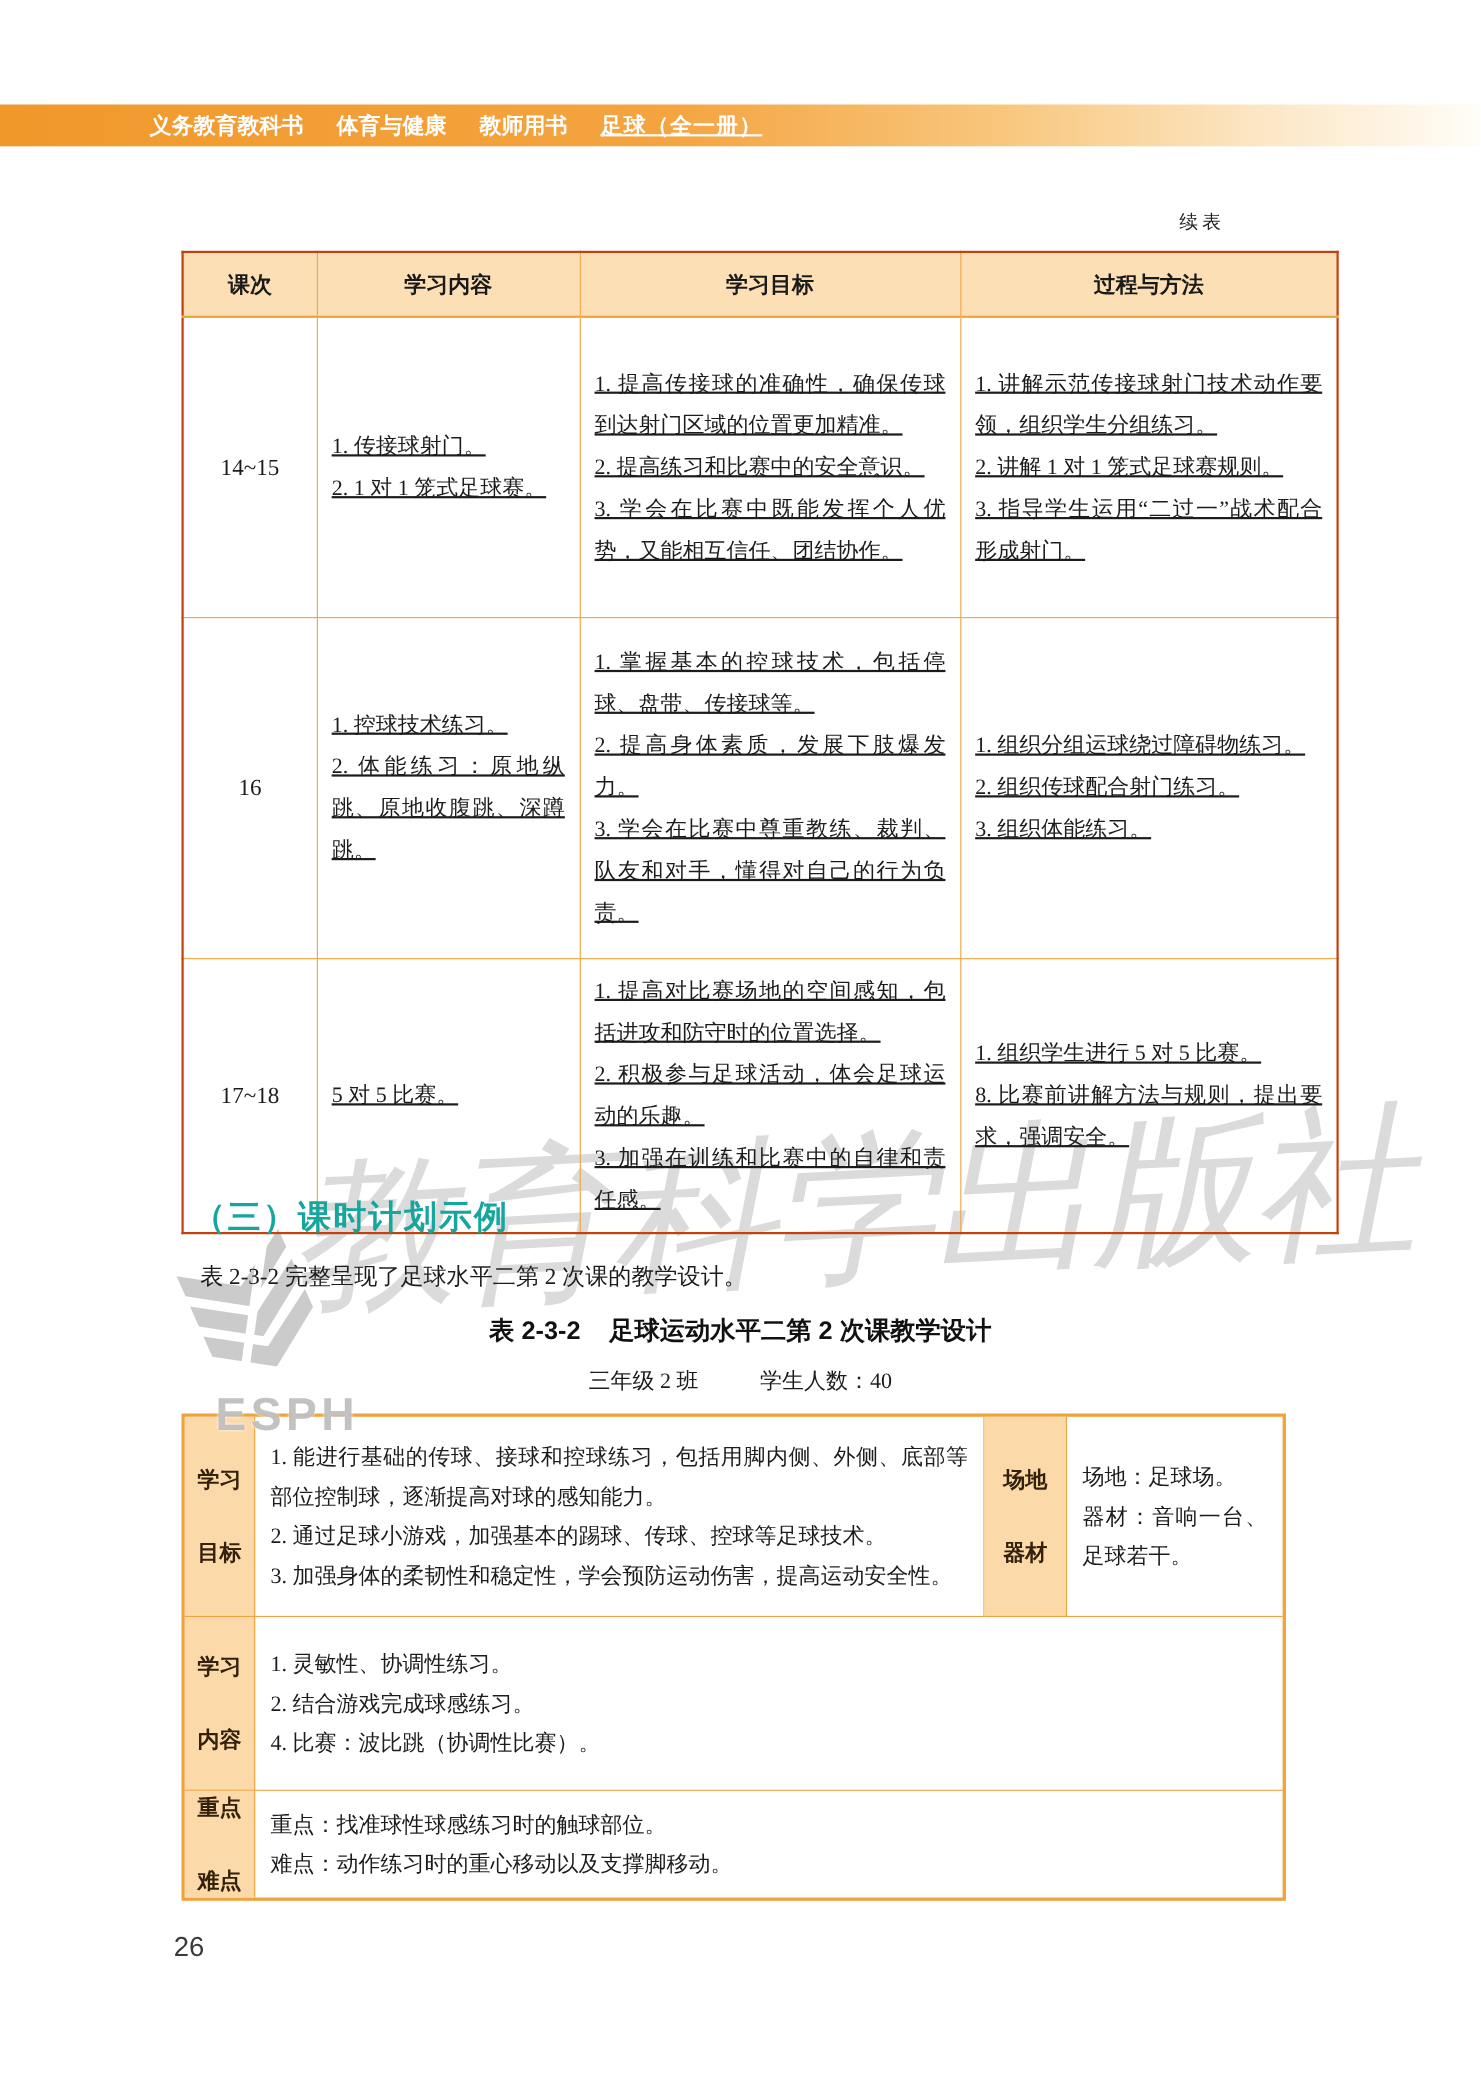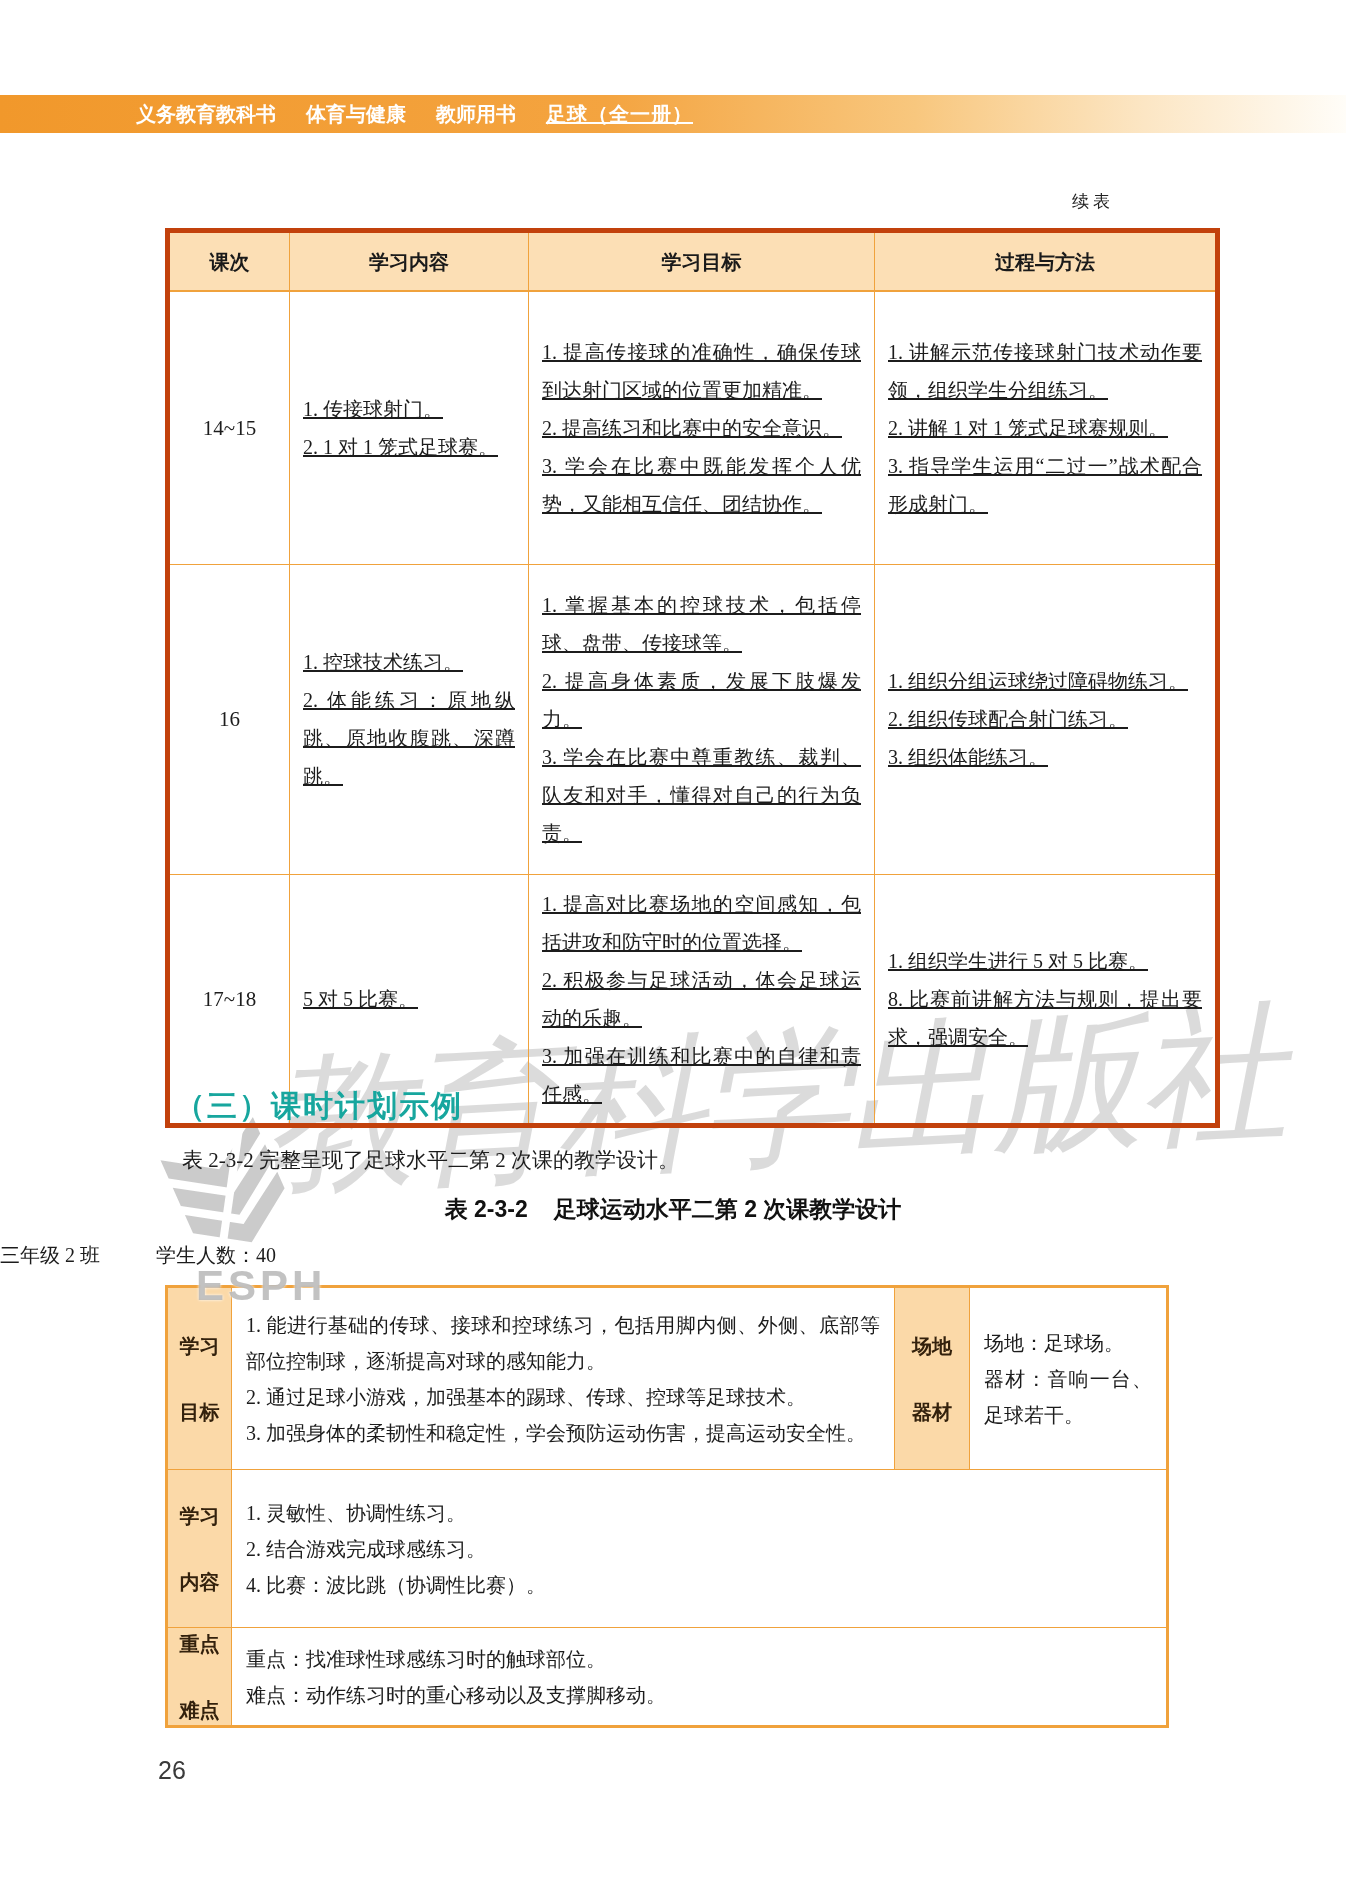--- a/index.html
+++ b/index.html
@@ -34,21 +34,21 @@
     font-size:42px;font-weight:800;letter-spacing:4px;
     color:rgba(173,173,173,0.75);text-shadow:0 0 3px #ffffff;
   }
   
   .t1{
     position:absolute;left:165px;top:228px;z-index:2;
     border-collapse:collapse;table-layout:fixed;width:1050px;
     font-size:20px;line-height:38px;
   }
   .t1 th,.t1 td{border:1px solid #f0a23c;vertical-align:middle;background:transparent;}
-  .t1{border:5px solid #c2410c;}
+  .t1{border:2px solid #c2410c;}
   .t1 thead th{
     background:#fcdfb5;height:55px;
     font-family:"Liberation Sans","DejaVu Sans",sans-serif;
     font-size:20px;font-weight:bold;color:#1a1a1a;border-bottom:2px solid #f0a23c;
   }
   .t1 .c-lesson{text-align:center;font-size:21px;}
   .t1 .c-body{padding:10px 13px;text-align:justify;text-decoration:underline;}
   .t1 tr.r1{height:273px;} .t1 tr.r2{height:310px;} .t1 tr.r3{height:180px;}
   
   .sec-heading{
@@ -59,21 +59,21 @@
   .intro{position:absolute;left:182px;top:1146px;z-index:2;font-size:21px;}
   
   .t2-caption{
     position:absolute;left:0;top:1194px;width:1346px;z-index:2;text-align:center;
     font-family:"Liberation Sans","DejaVu Sans",sans-serif;
     font-size:23px;font-weight:bold;color:#111;
   }
   .t2-caption .gap{display:inline-block;width:26px;}
   .t2-subcaption{
     position:absolute;left:0;top:1242px;width:1346px;z-index:2;
-    display:flex;gap:56px;font-size:20px;color:#1c1c1c;
+    display:flex;justify-content:center;gap:56px;font-size:20px;color:#1c1c1c;
   }
   
   .t2{
     position:absolute;left:165px;top:1285px;z-index:2;
     width:998px;border:3px solid #f0a23c;
     display:grid;grid-template-columns:64px 663px 75px 196px;
     grid-template-rows:182px 158px 97px;
     font-size:20px;line-height:36px;
   }
   .t2 > div{border-right:1px solid #f0a23c;border-bottom:1px solid #f0a23c;box-sizing:border-box;}

